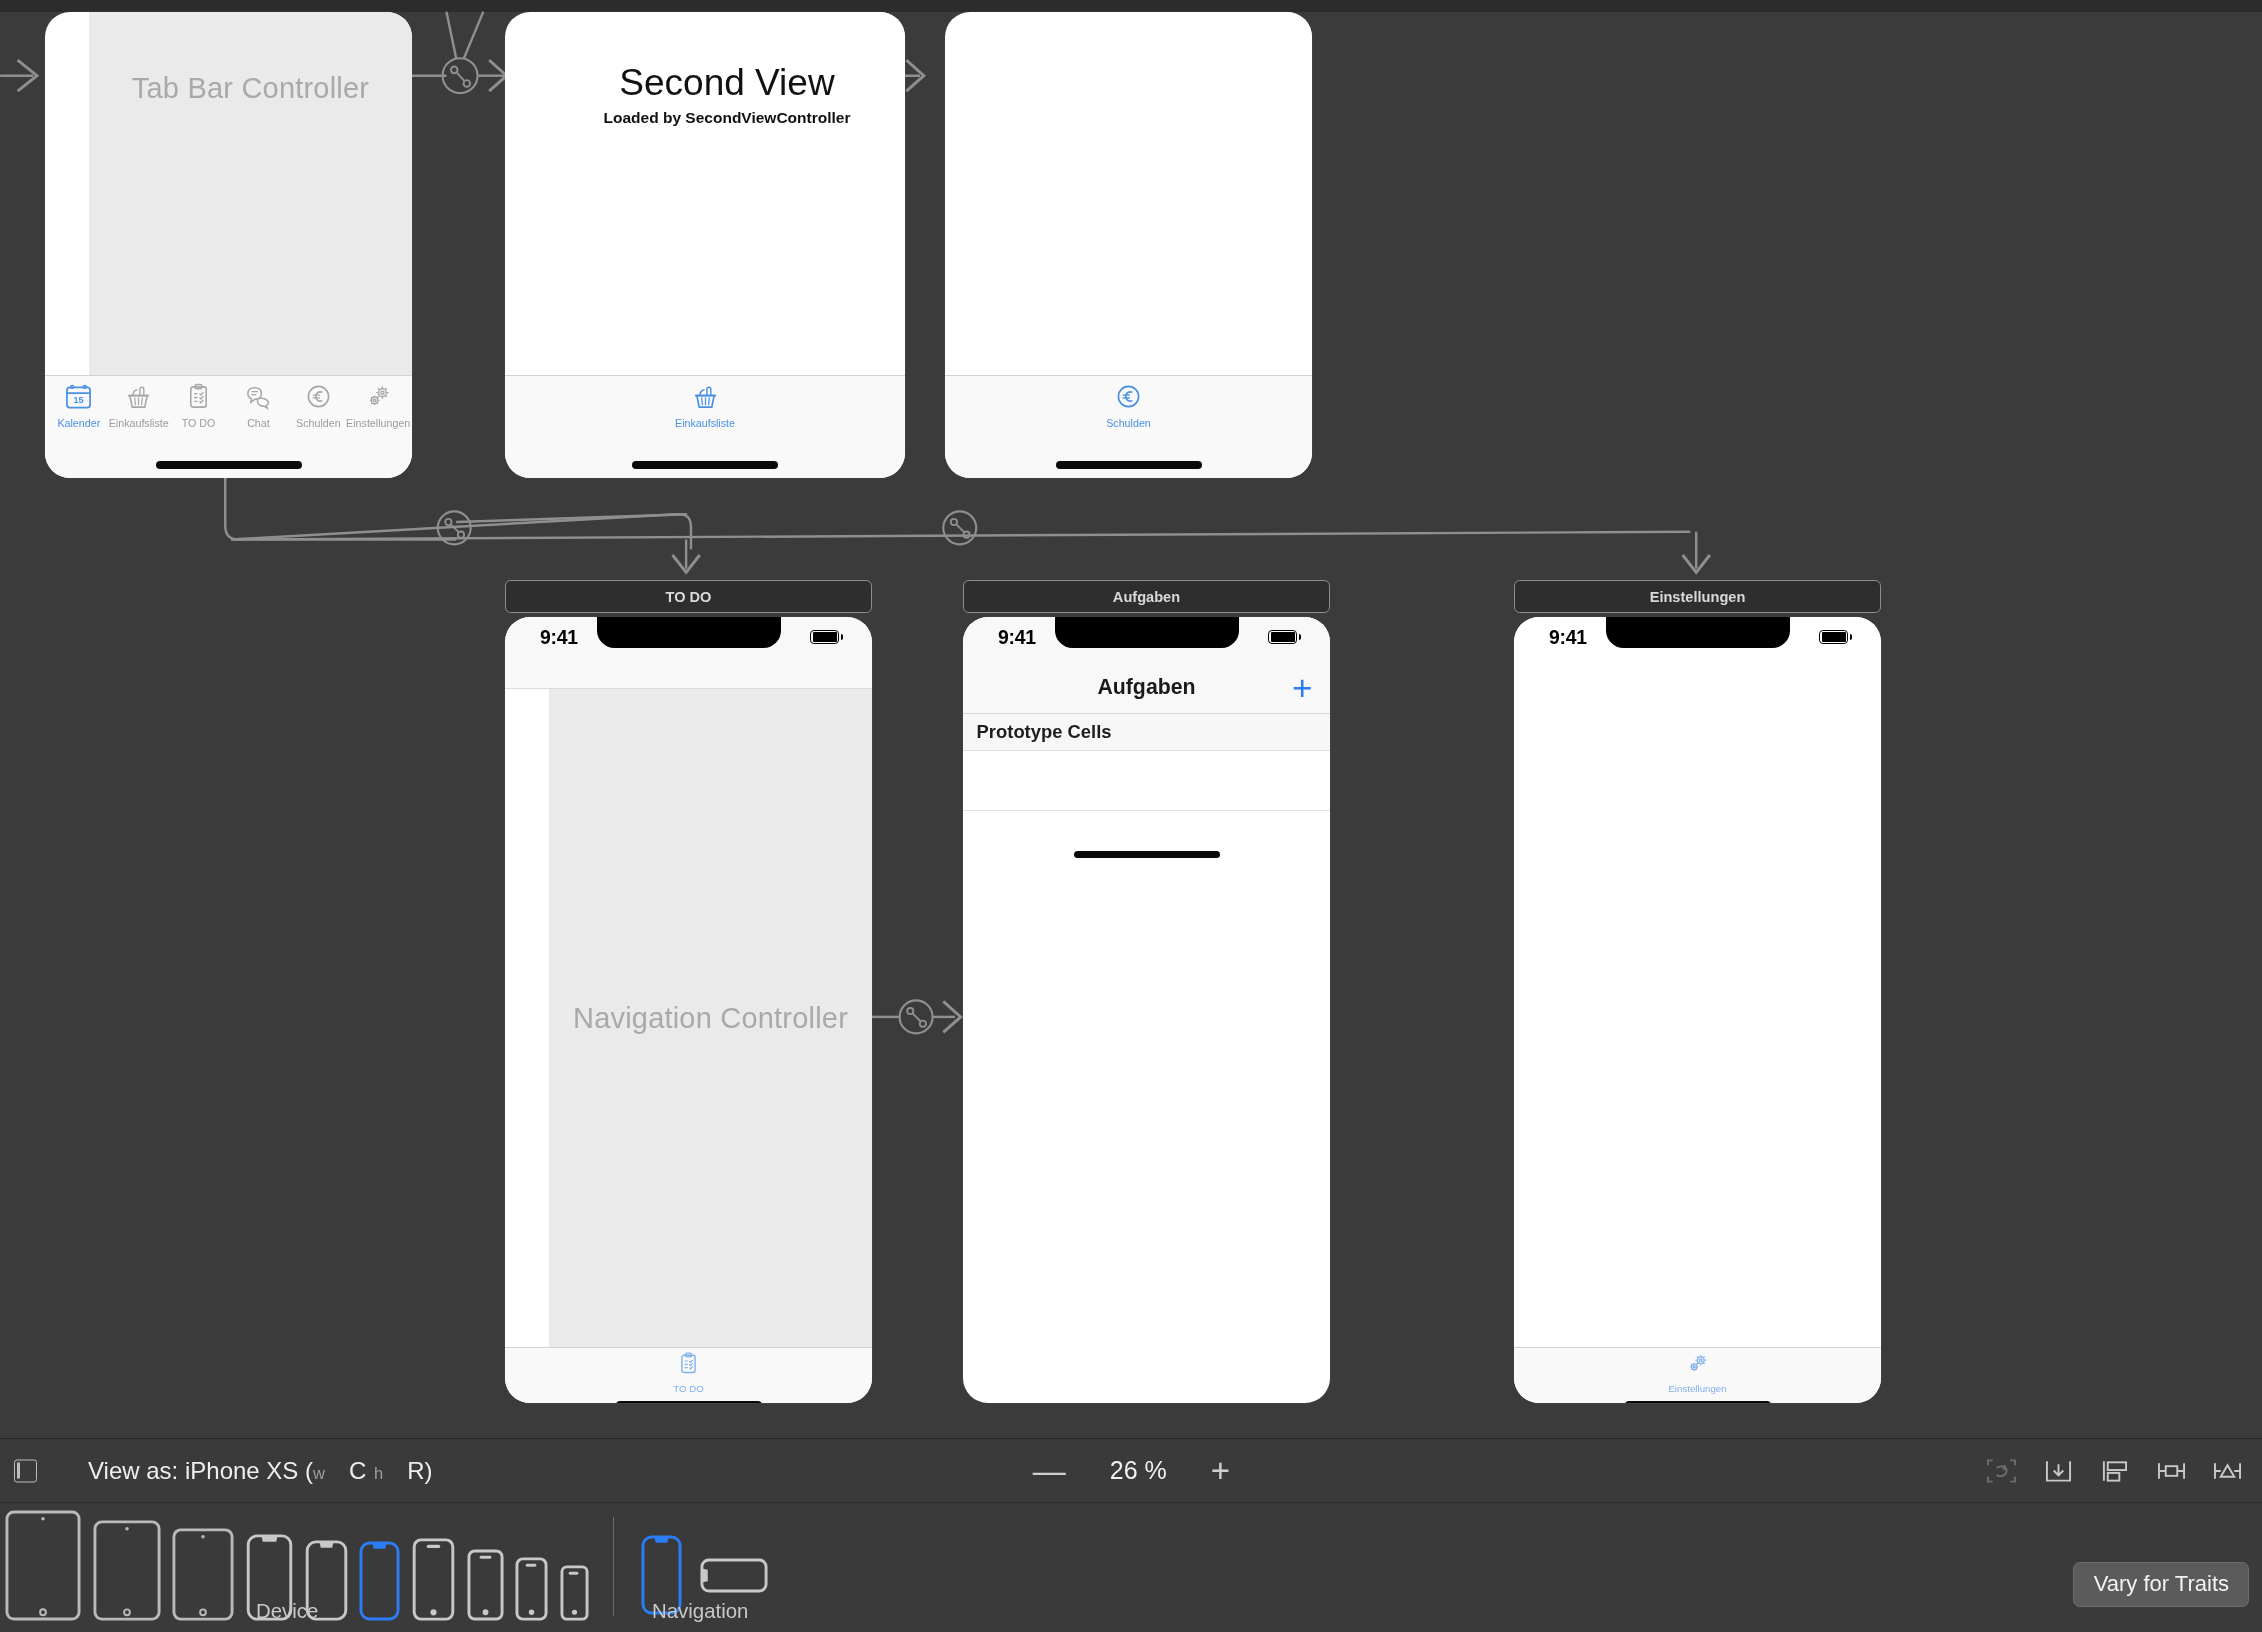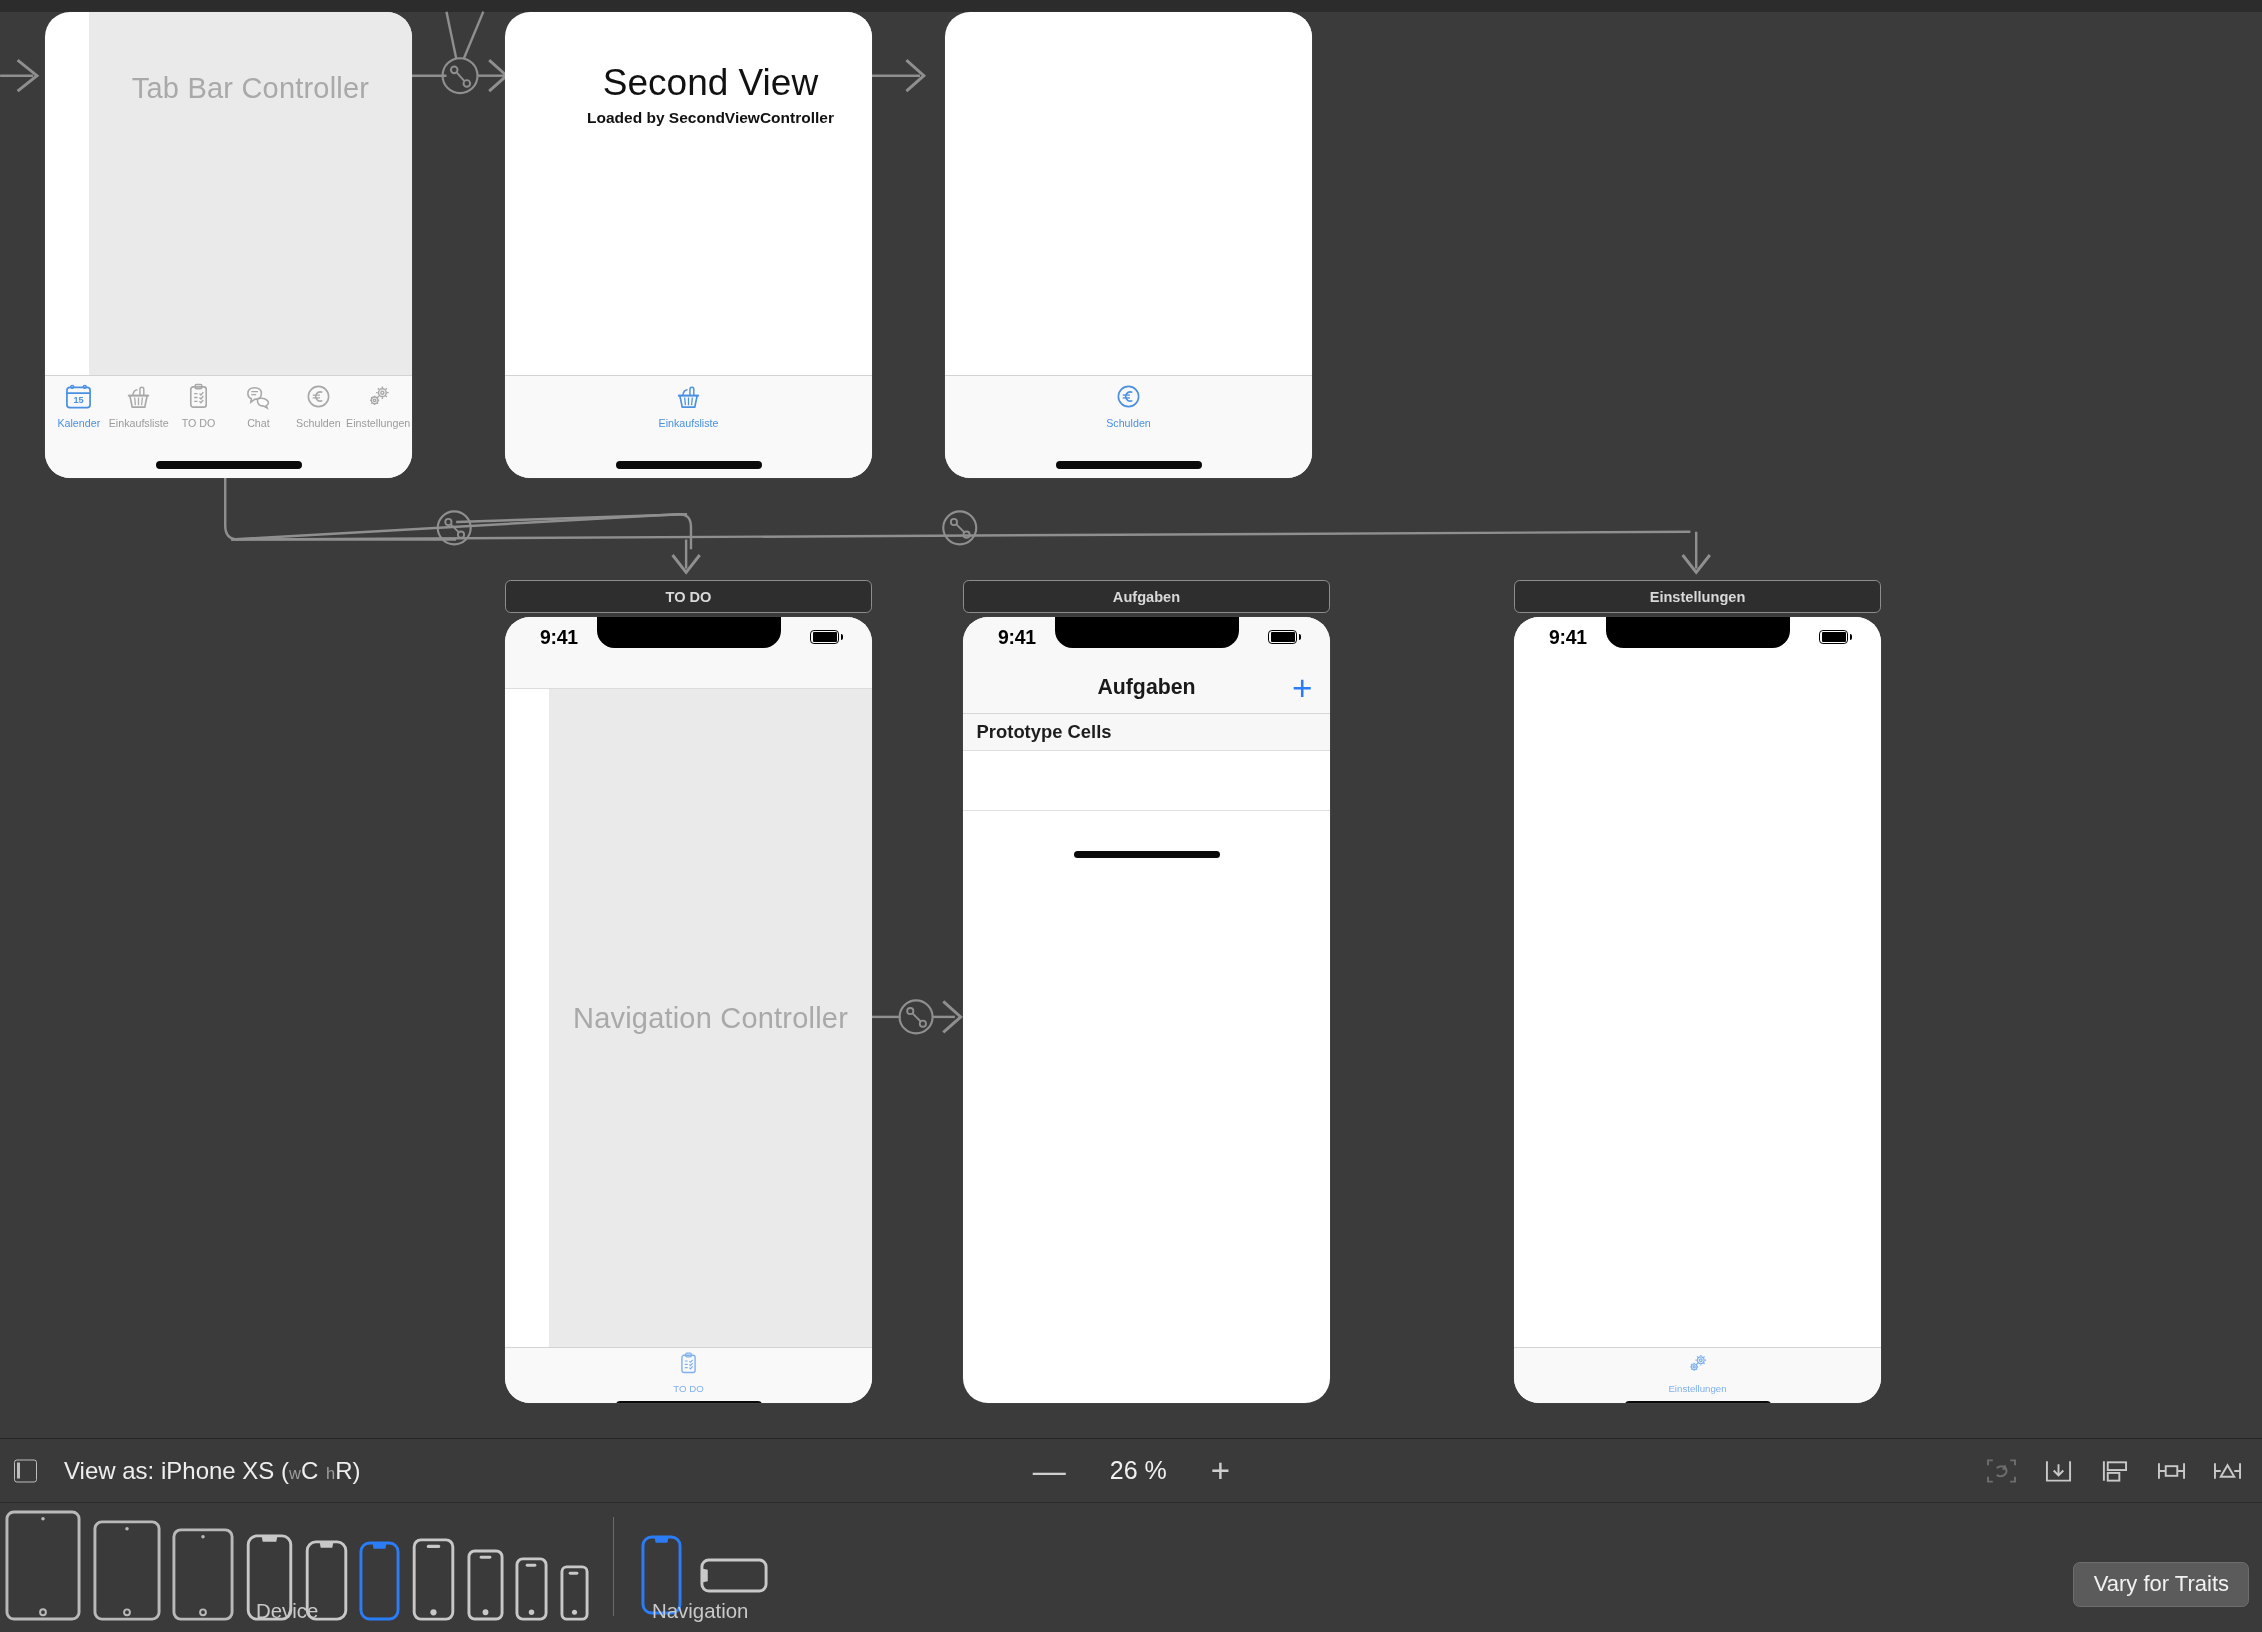--- a/index.html
+++ b/index.html
@@ -151,21 +151,21 @@
   }
   .viewas-icon::after {
     content:""; position:absolute; left:2.9px; top:2.9px; width:2.9px; bottom:2.9px;
     background:#bdbdbd;
   }
   .viewas-text {
     position:absolute; left:64px; top:50%; transform:translateY(-50%);
     font-size:24px; color:#eeeeee; white-space:nowrap;
   }
   .viewas-text .sm { font-size:16.5px; color:#9d9d9d; }
-  .viewas-text .bg { font-size:24px; color:#eeeeee; }
+  .viewas-text .bg { font-size:24px; color:#eeeeee;margin-left:24px; }
 
   .zoomgroup {
     position:absolute; left:50%; transform:translateX(-50%); top:50%; margin-top:-15.5px;
     display:flex; align-items:center; gap:29px;
   }
   .zbtn { font-size:33px; color:#cfcfcf; line-height:31px; font-weight:300; cursor:default; }
   .zval { font-size:25px; color:#f0f0f0; min-width:87px; text-align:center; }
 
   .righticons {
     position:absolute; right:13.6px; top:50%; transform:translateY(-50%);
@@ -338,21 +338,21 @@
           <span class="tablabel">Einstellungen</span>
         </div>
 
       </div>
       <div style="height:25px;background:#f9f9f9;position:relative;">
         <div class="homebar" style="bottom:8.7px;"></div>
       </div>
     </div>
   </div>
 
-  <div class="phone" style="left:505px; top:11.6px; width:367px; height:466px;">
+  <div class="phone" style="left:505px; top:11.6px; width:400px; height:466px;">
     <div class="phone-inner">
       <div class="pbody white">
         <div style="position:absolute; left:0; right:0; top:50px;">
           <div class="sv-title">Second View</div>
           <div class="sv-sub">Loaded by SecondViewController</div>
         </div>
       </div>
       <div class="tabbar" style="justify-content:center;">
         <div class="tabitem sel" style="flex:0 0 auto;">
           <svg class="tabicon" viewBox="0 0 30 28">

